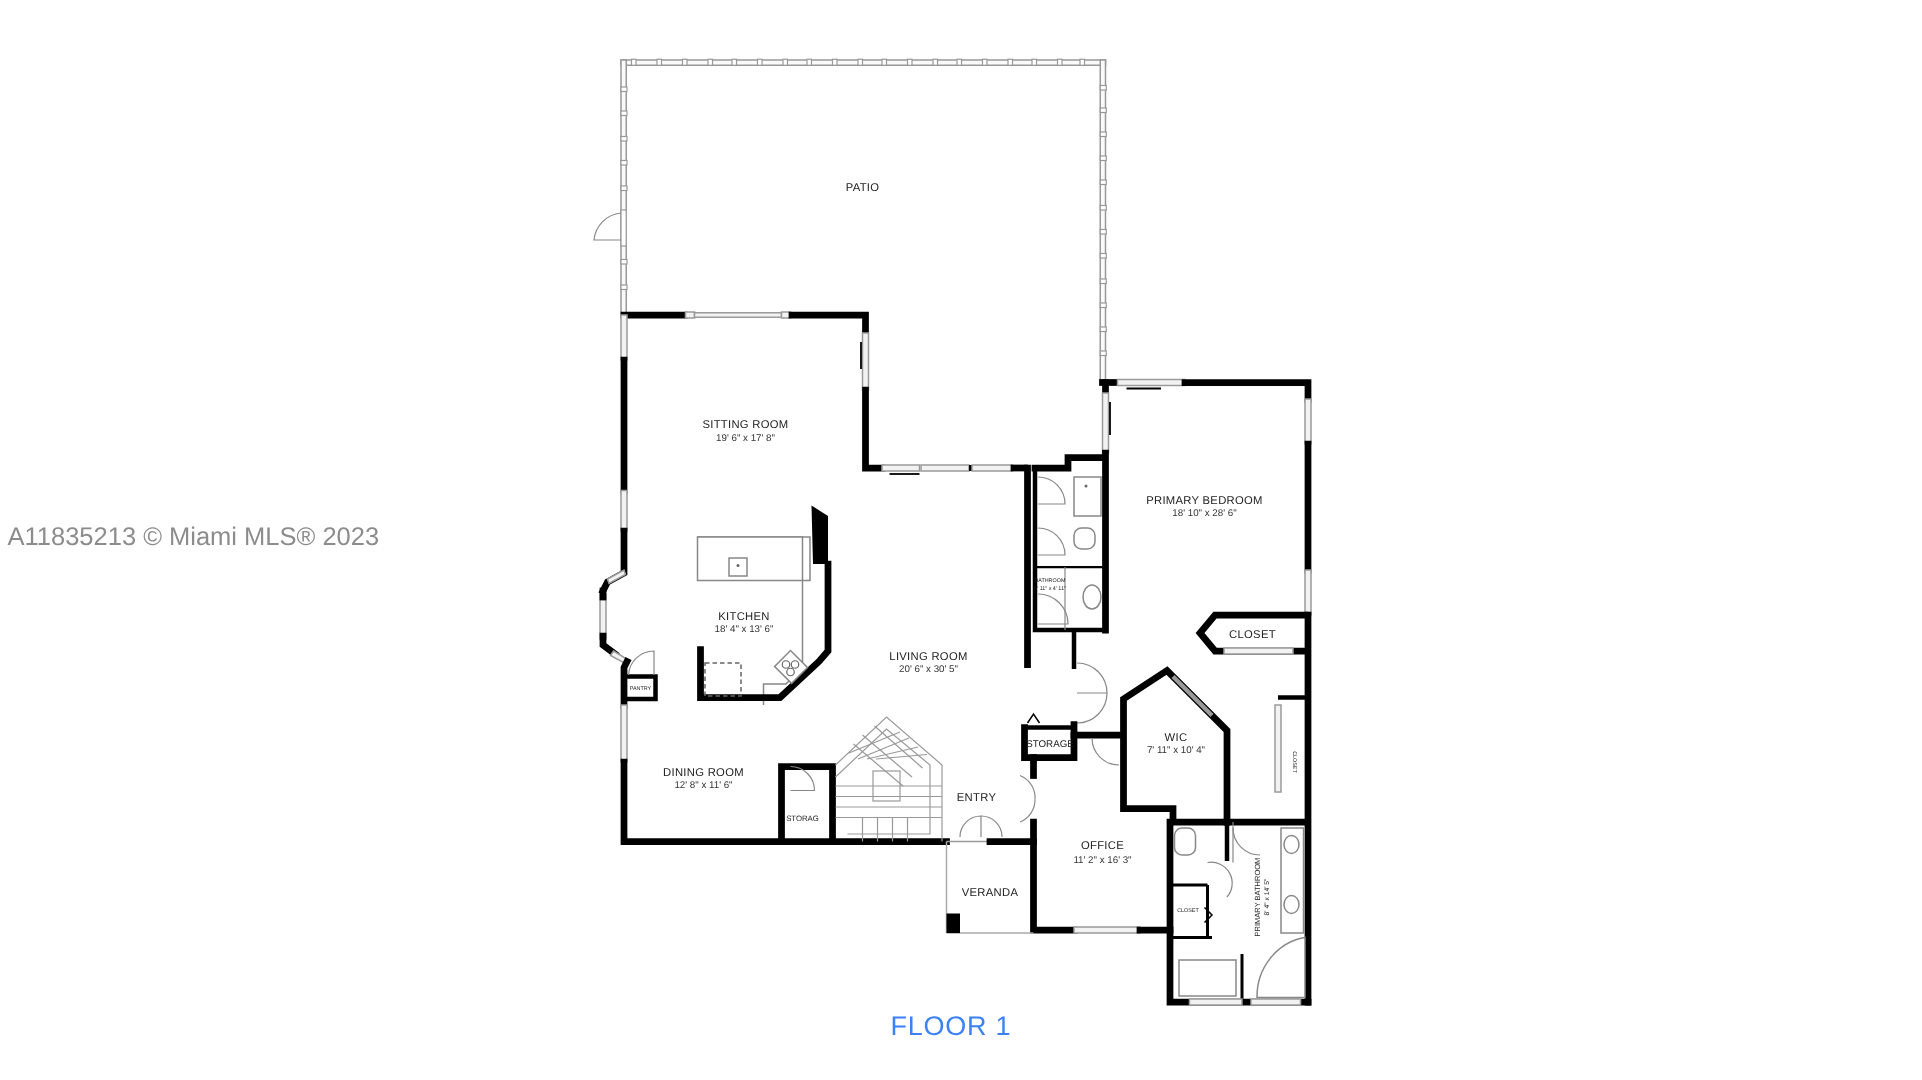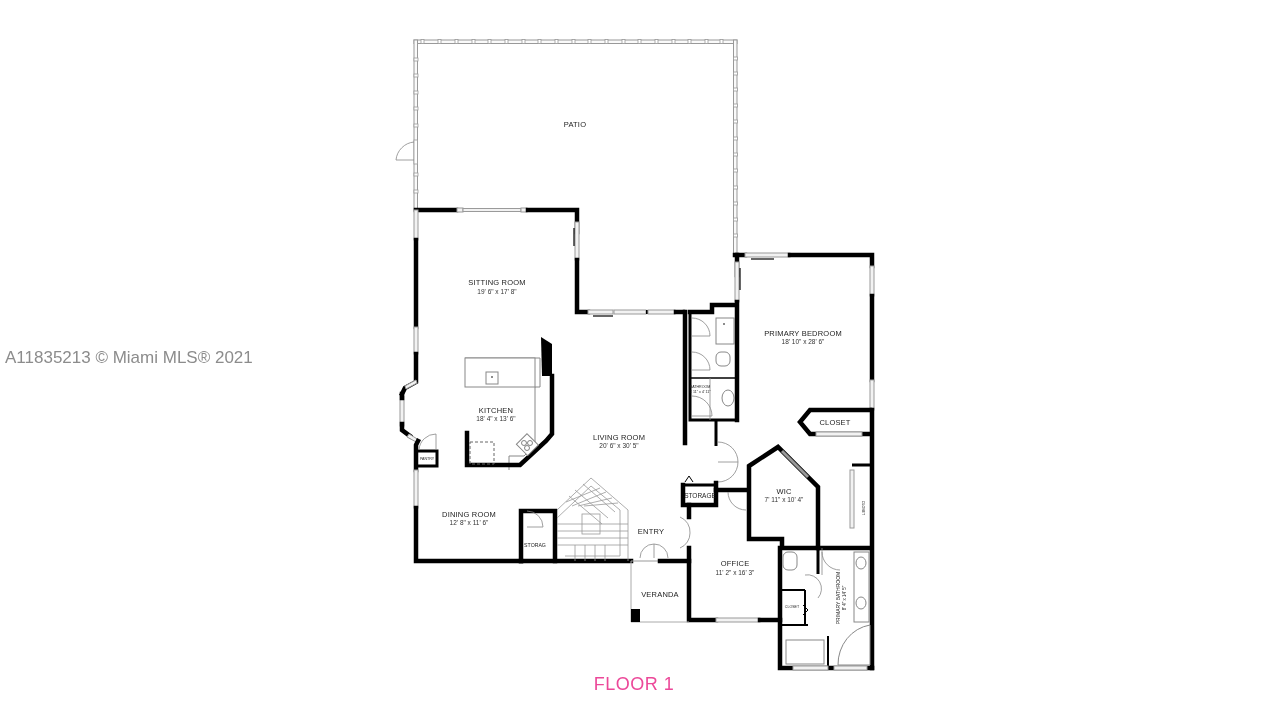--- a/index.html
+++ b/index.html
@@ -1,38 +1,38 @@
 <!DOCTYPE html>
 <html><head>
 <meta charset="utf-8">
 <style>
   html, body { margin: 0; padding: 0; background: #ffffff; }
   body { width: 1281px; height: 720px; position: relative; overflow: hidden;
          font-family: "Liberation Sans", "DejaVu Sans", sans-serif; }
   .watermark { position: absolute; left: 5px; top: 348px; font-size: 17px; color: #8c8c8c;
                letter-spacing: 0px; white-space: nowrap; }
   .floor-title { position: absolute; left: 0; width: 1268px; top: 674px; text-align: center;
-                 font-size: 18px; color: #ec4899; letter-spacing: 0.5px; }
+                 font-size: 18px; color: #3b82f6; letter-spacing: 0.5px; }
   svg#plan { position: absolute; left: 0; top: 0; }
   .wall { stroke: #000; stroke-width: 4.5; fill: none; stroke-linecap: square; }
   .wall-thin { stroke: #000; stroke-width: 3; fill: none; }
   .win { stroke: #9a9a9a; stroke-width: 1; fill: #f2f2f2; }
   .rail { stroke: #999; stroke-width: 1; fill: #fafafa; }
   .fixture { stroke: #888; stroke-width: 1; fill: #fff; }
   .door { stroke: #888; stroke-width: 0.8; fill: none; }
   .label { font-family: "Liberation Sans", "DejaVu Sans", sans-serif; fill: #222; text-anchor: middle; }
   .lbl-name { font-size: 7.5px; letter-spacing: 0.2px; }
   .lbl-dim { font-size: 6.5px; fill: #333; }
   .lbl-tiny { font-size: 3.6px; }
   .lbl-med { font-size: 6.5px; }
 </style>
 </head>
 <body>
 
-<div class="watermark">A11835213 © Miami MLS® 2021</div>
+<div class="watermark">A11835213 © Miami MLS® 2023</div>
 
 <svg id="plan" width="1281" height="720" viewBox="0 0 1281 720">
 
   <g>
     <rect class="rail" x="414" y="40" width="323" height="3.5"></rect>
     <rect class="rail" x="414" y="40" width="3.5" height="170"></rect>
     <rect class="rail" x="733.5" y="40" width="3.5" height="215"></rect>
 
     <g fill="#fff" stroke="#999" stroke-width="0.8">
       <rect x="421" y="39.5" width="3" height="4"></rect>

